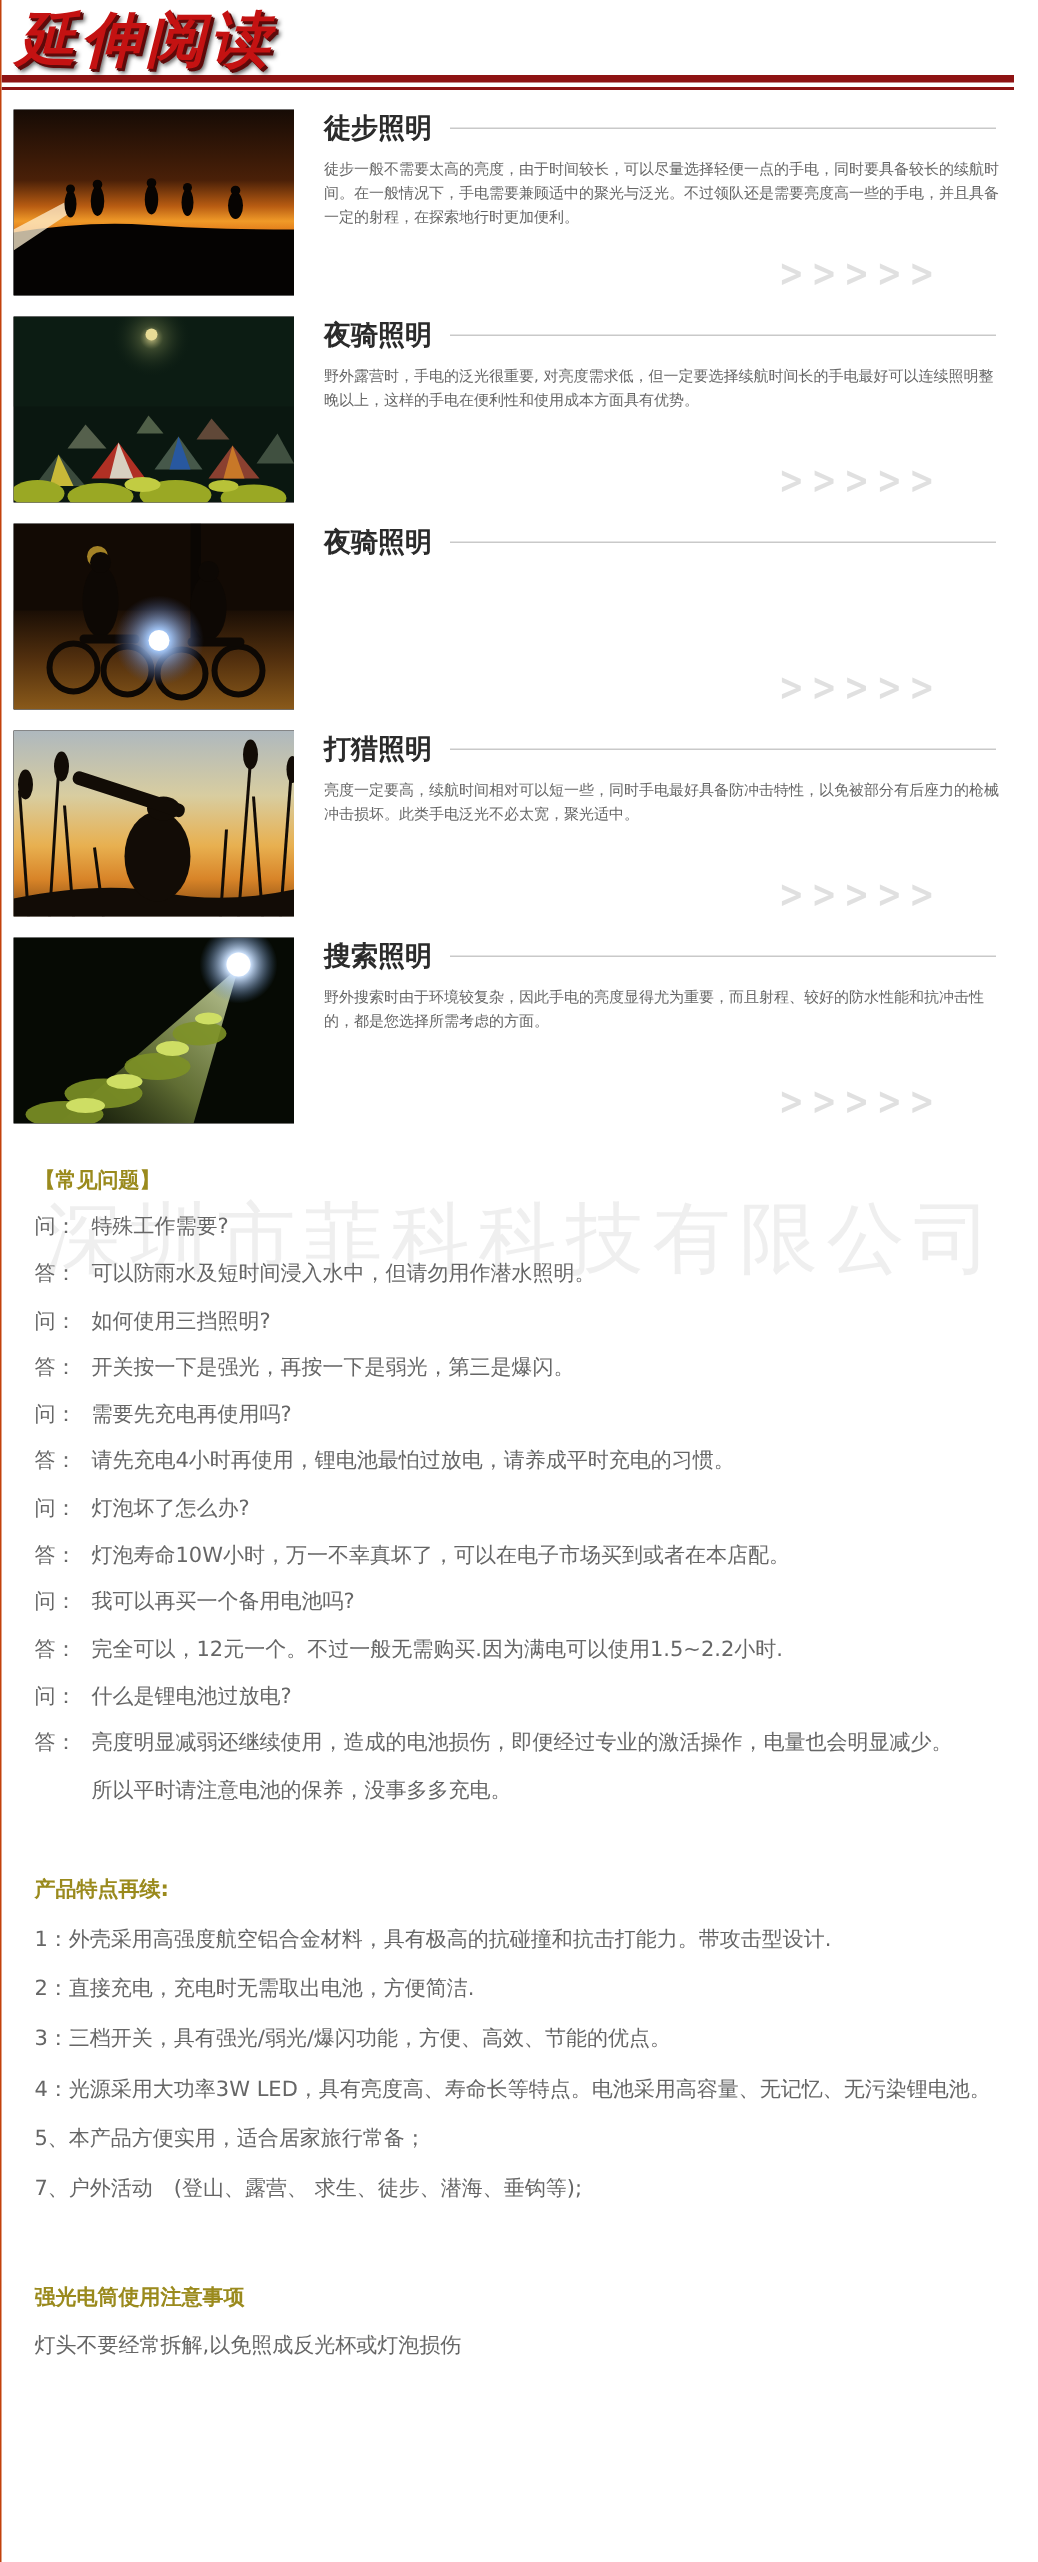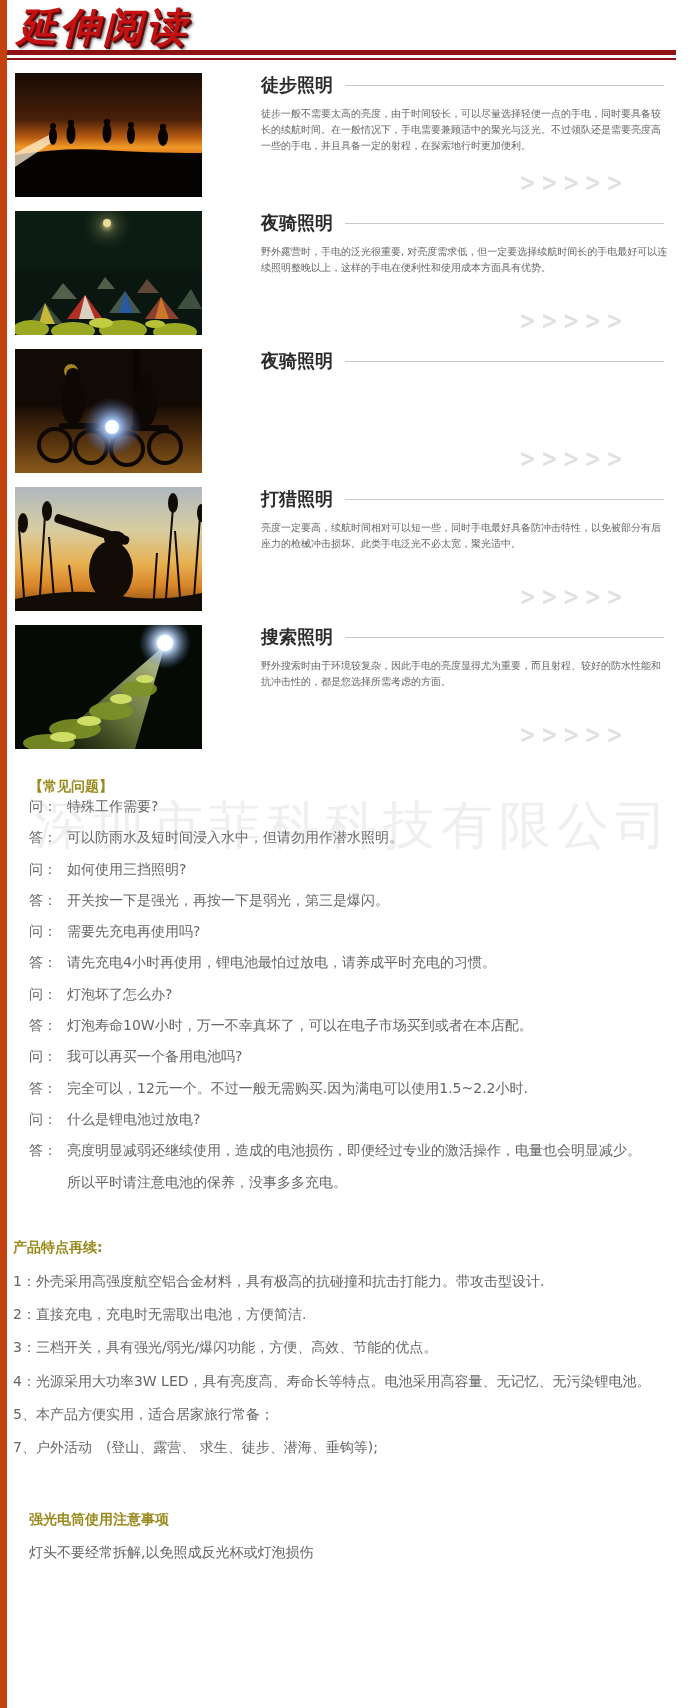--- a/index.html
+++ b/index.html
@@ -1,52 +1,52 @@
 <!DOCTYPE html>
 <html><head>
 <meta charset="utf-8">
 <style>
   * { margin:0; padding:0; box-sizing:border-box; }
   html,body { background:#ffffff; }
   body { font-family:"DejaVu Sans","Liberation Sans",sans-serif; }
-  .page { position:relative; width:692px; height:1708px; background:#fff; overflow:hidden; border-left:7px solid #c2410c; }
+  .page { position:relative; width:692px; height:1708px; background:#fff; overflow:hidden; border-left:1px solid #c2410c; }
 
   
   .wordart { display:inline-block; font-size:40px; font-weight:bold; font-style:italic;
              color:#c41212; letter-spacing:3px; line-height:1.05; padding:6px 4px 0 10px;
              text-shadow:1px 1px 0 #5e0a0a, 2px 2px 0 #5e0a0a, 3px 3px 3px rgba(40,40,40,.75); }
   .rule-wrap { margin:2px 16px 0 0; }
   .rule-thick { height:5px; background:#8e1313; }
   .rule-thin  { height:2px; background:#8e1313; margin-top:3px; }
 
   
   .sections { padding:13px 0 0 8px; }
-  .section { display:flex; min-height:124px; margin-bottom:14px;gap:39px; }
+  .section { display:flex; min-height:124px; margin-bottom:14px; }
   .section-photo { width:187px; height:124px; flex:0 0 187px; overflow:hidden; background:#000; }
   .section-photo svg { display:block; }
   .section-body { flex:1; margin-left:20px; padding-right:24px; display:flex; flex-direction:column; }
   .section-title-row { display:flex; align-items:center; }
   .section-title { font-size:18px; font-weight:bold; color:#2b2b2b; white-space:nowrap; }
   .title-line { flex:1; height:1px; background:#c9c9c9; margin-left:12px; margin-right:4px; }
   .section-text { margin-top:9px; font-size:10px; color:#666; line-height:1.6; }
   .chevrons { margin-top:auto; align-self:flex-end; margin-right:40px; padding-top:6px;
               font-size:20px; font-weight:900; color:#e0e0e0; letter-spacing:5px;
               transform:scaleY(1.25); transform-origin:bottom; }
 
   
   .faq-wrap { position:relative; padding:15px 20px 0 22px; }
   .watermark { position:absolute; top:28px; left:28px; font-size:52px; letter-spacing:6px;
                color:rgba(120,120,120,.12); white-space:nowrap; pointer-events:none;text-align:right; }
   .olive { color:#9a8a1d; font-weight:bold; font-size:14px; }
-  .faq-subtitle { }
+  .faq-subtitle { margin-bottom:12px; }
   .qa-item { display:flex; font-size:14px; color:#666; line-height:1.45; margin-bottom:11px; }
   .qa-label { flex:0 0 38px; white-space:nowrap; }
   .qa-text { flex:1; }
 
-  .features { padding:36px 20px 0 6px; }
+  .features { padding:36px 20px 0 22px; }
   .features-heading { margin-bottom:14px; }
   .feature-item { font-size:14px; color:#666; line-height:1.45; margin-bottom:13px; }
 
   .notes { padding:40px 20px 0 22px; }
   .note-heading { margin-bottom:13px; }
   .note-text { font-size:14px; color:#666; line-height:1.45; margin-bottom:14px; }
 </style>
 </head>
 <body>
 

